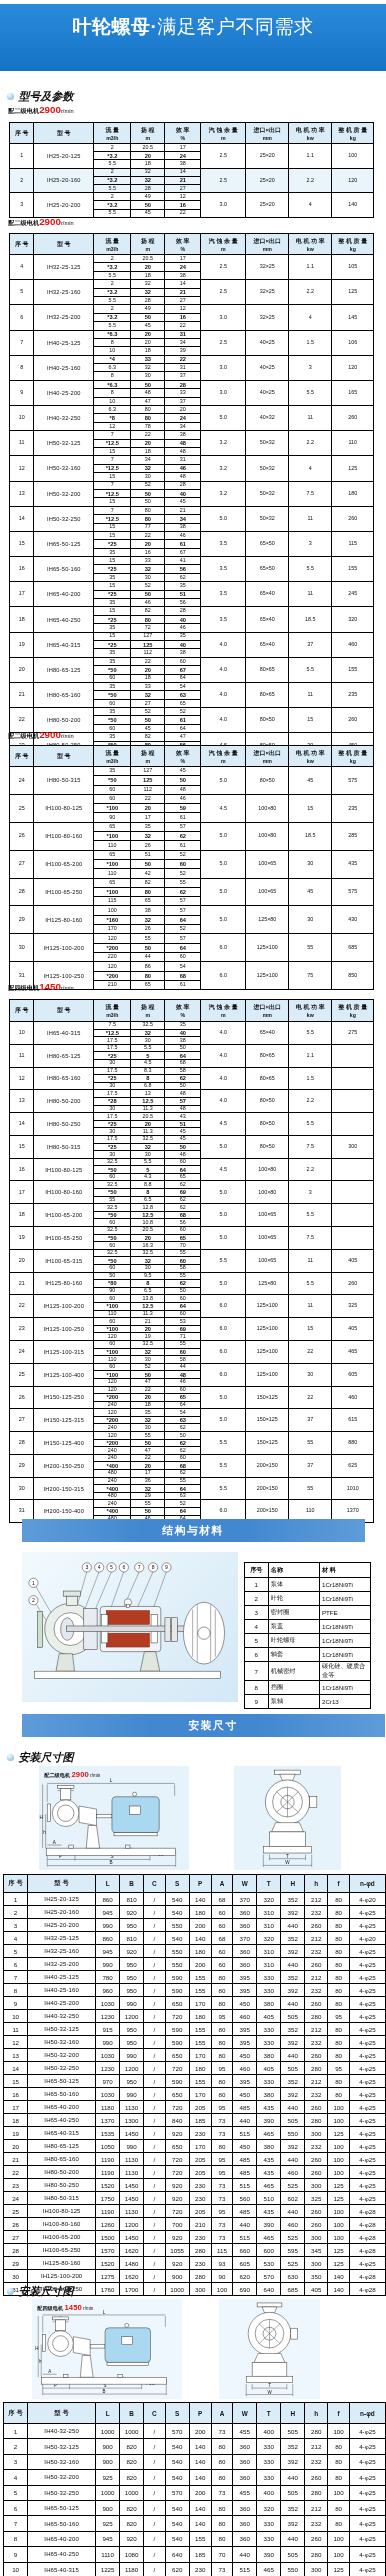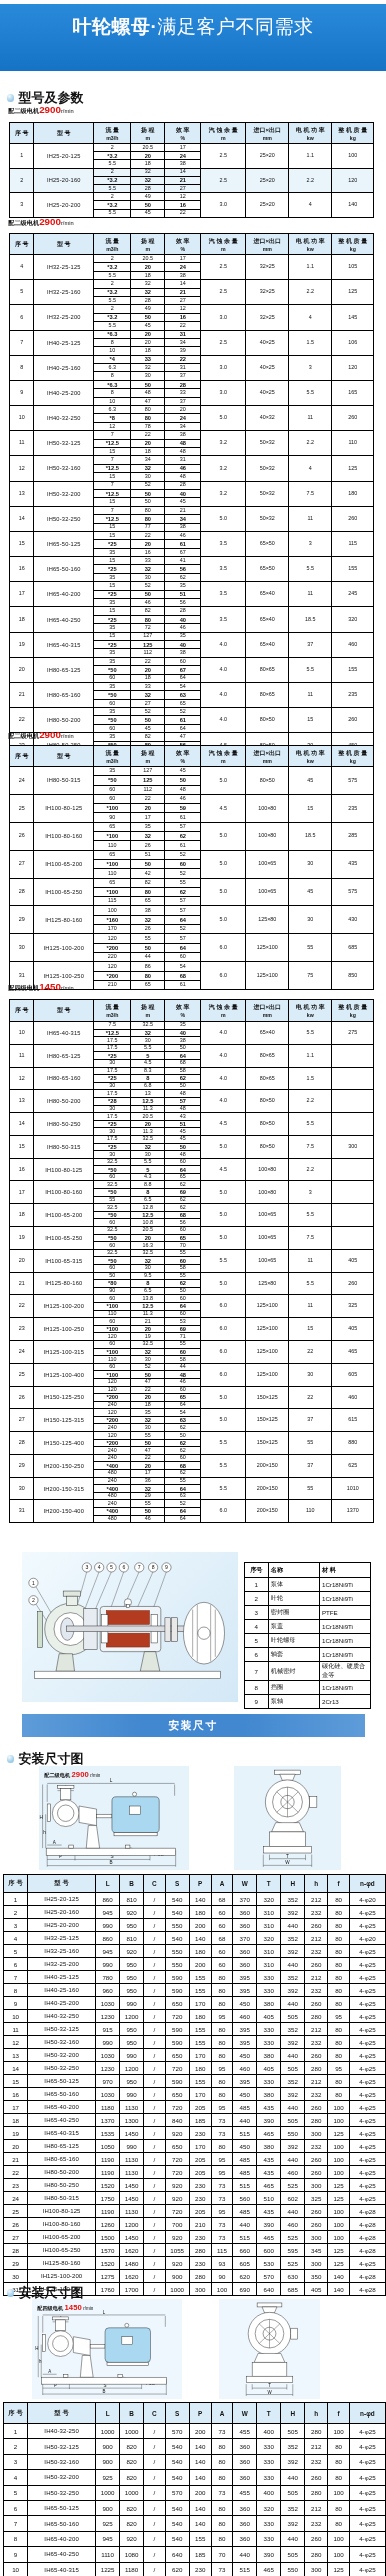--- a/index.html
+++ b/index.html
@@ -9,21 +9,21 @@
   .banner-top{position:absolute;top:4.1px;left:0;width:386px;height:67px;
     background:linear-gradient(180deg,#2a8ada,#1573c6);color:#fff;text-align:center;}
   .banner-top .t1{margin-top:10.3px;font-size:19px;letter-spacing:0.5px;}
   .banner-top .t1 .strong{font-weight:900;}
   .banner-top .t1 .rest{font-weight:400;}
   .banner-top .t2{margin-top:4.6px;font-size:8.8px;font-weight:700;letter-spacing:2.1px;}
   
   .bullet-row{position:absolute;left:7.2px;display:flex;align-items:center;gap:4.1px;}
   .bullet{width:7.2px;height:7.2px;border-radius:50%;
     background:radial-gradient(circle at 35% 28%,#f2fafe,#a9d2ec 55%,#7fb9e2);}
-  .bullet-row .txt{font-size:13px;font-weight:700;}
+  .bullet-row .txt{font-size:11px;font-weight:700;font-style:italic;}
   
   .speed-label{position:absolute;left:8.2px;font-size:6.2px;font-weight:700;white-space:nowrap;}
   .speed-label .speed{color:#e8100c;font-size:9.8px;font-weight:700;line-height:1;}
   .speed-label .unit{font-size:5.7px;font-weight:400;}
   .diag-speed{position:absolute;top:4.1px;left:5.2px;font-size:5.2px;font-weight:700;white-space:nowrap;}
   .diag-speed .speed{color:#e8100c;font-size:7.7px;font-weight:700;}
   .diag-speed .unit{font-size:4.6px;font-weight:400;}
   
   table{border-collapse:collapse;table-layout:fixed;}
   .perf{position:absolute;left:9.3px;width:363px;border:1px solid #000;font-size:5.4px;}
@@ -1419,20 +1419,21 @@
           <td class="b">64</td>
         </tr>
         <tr>
           <td>480</td>
           <td>46</td>
           <td>64</td>
         </tr>
       </tbody>
   </table>
 
+  <div class="banner-mid" style="top:1519px;">结构与材料</div>
 
   <div class="struct-diagram">
     <svg width="216" height="150" viewBox="0 0 420 292">
 
       <g stroke="#444" stroke-width=".8" fill="none">
         <line x1="26" y1="66" x2="62" y2="128"></line>
           <line x1="26" y1="100" x2="62" y2="156"></line>
         <line x1="126" y1="38" x2="100" y2="130"></line>
           <line x1="150" y1="38" x2="118" y2="122"></line>
         <line x1="174" y1="38" x2="126" y2="150"></line>
@@ -1546,21 +1547,21 @@
           </tr>
           <tr>
             <td class="c">9</td>
             <td>泵轴</td>
             <td>2Cr13</td>
           </tr>
         </tbody>
     </table>
   </div>
 
-  <div class="banner-mid" style="top:1714px;">安装尺寸</div>
+  <div class="banner-mid" style="top:1714px;padding-left:20px;">安装尺寸</div>
 
   <div class="bullet-row" style="top:1750px;">
     <span class="bullet"></span>
     <span class="txt">安装尺寸图</span>
   </div>
 
   <div class="diag-panel" style="top:1766px;left:39px;width:150px;height:104px;">
     <div class="diag-speed">
       <span>配二级电机</span> <span class="speed">2900</span> <span class="unit">r/min</span>
     </div>

